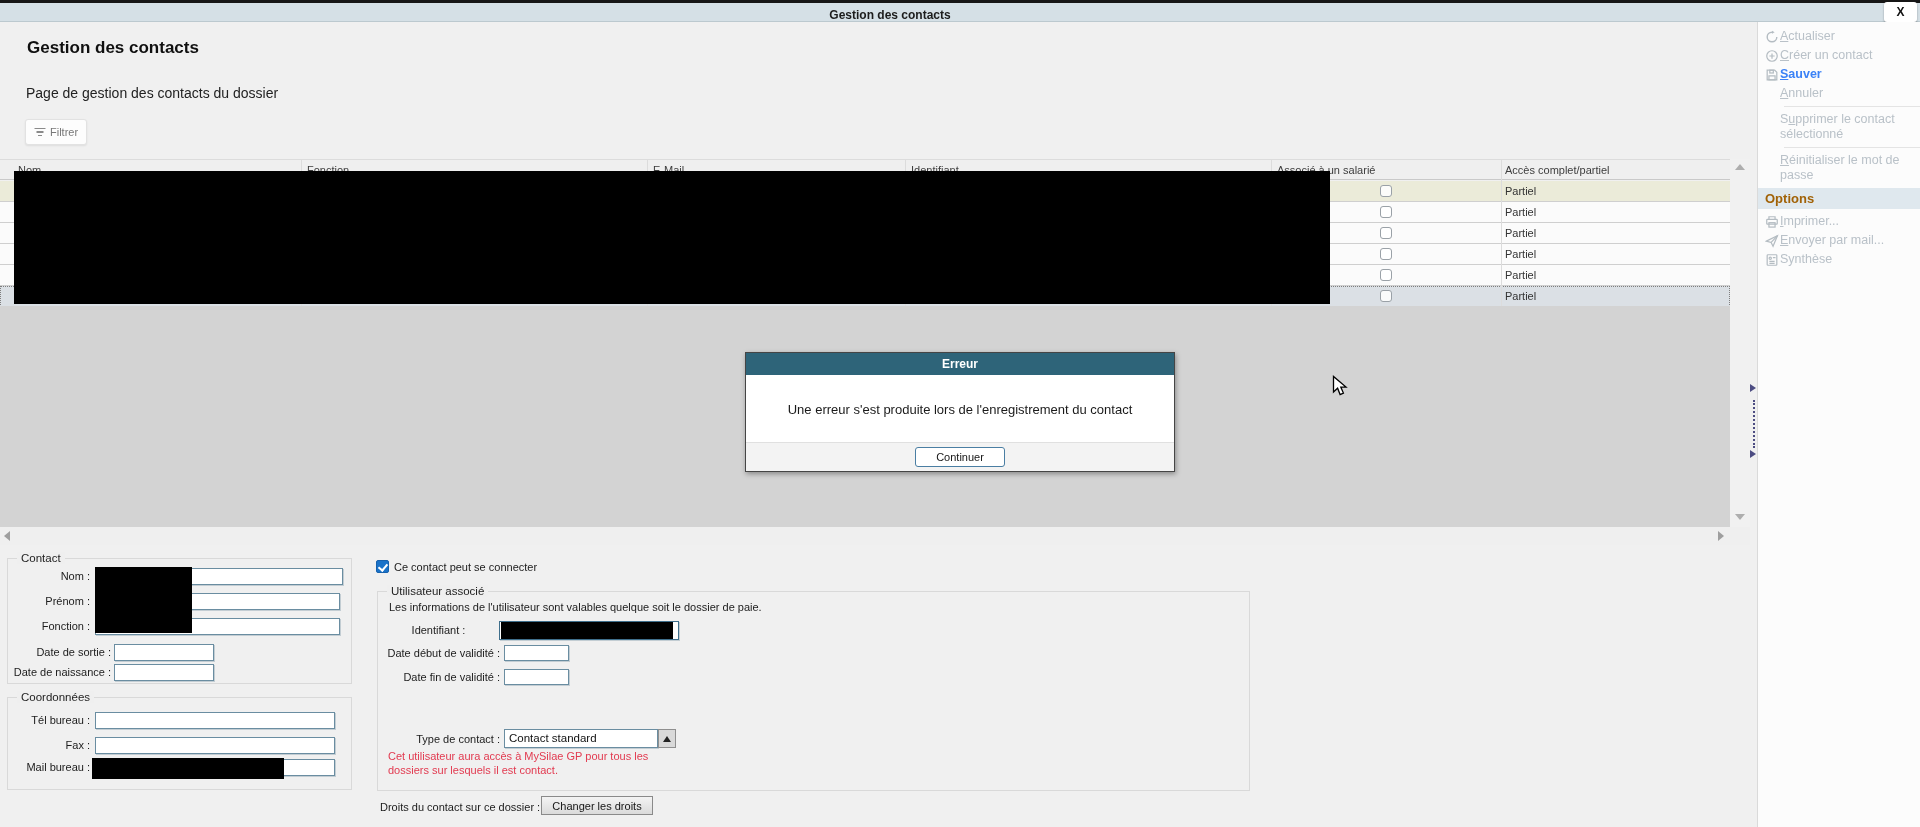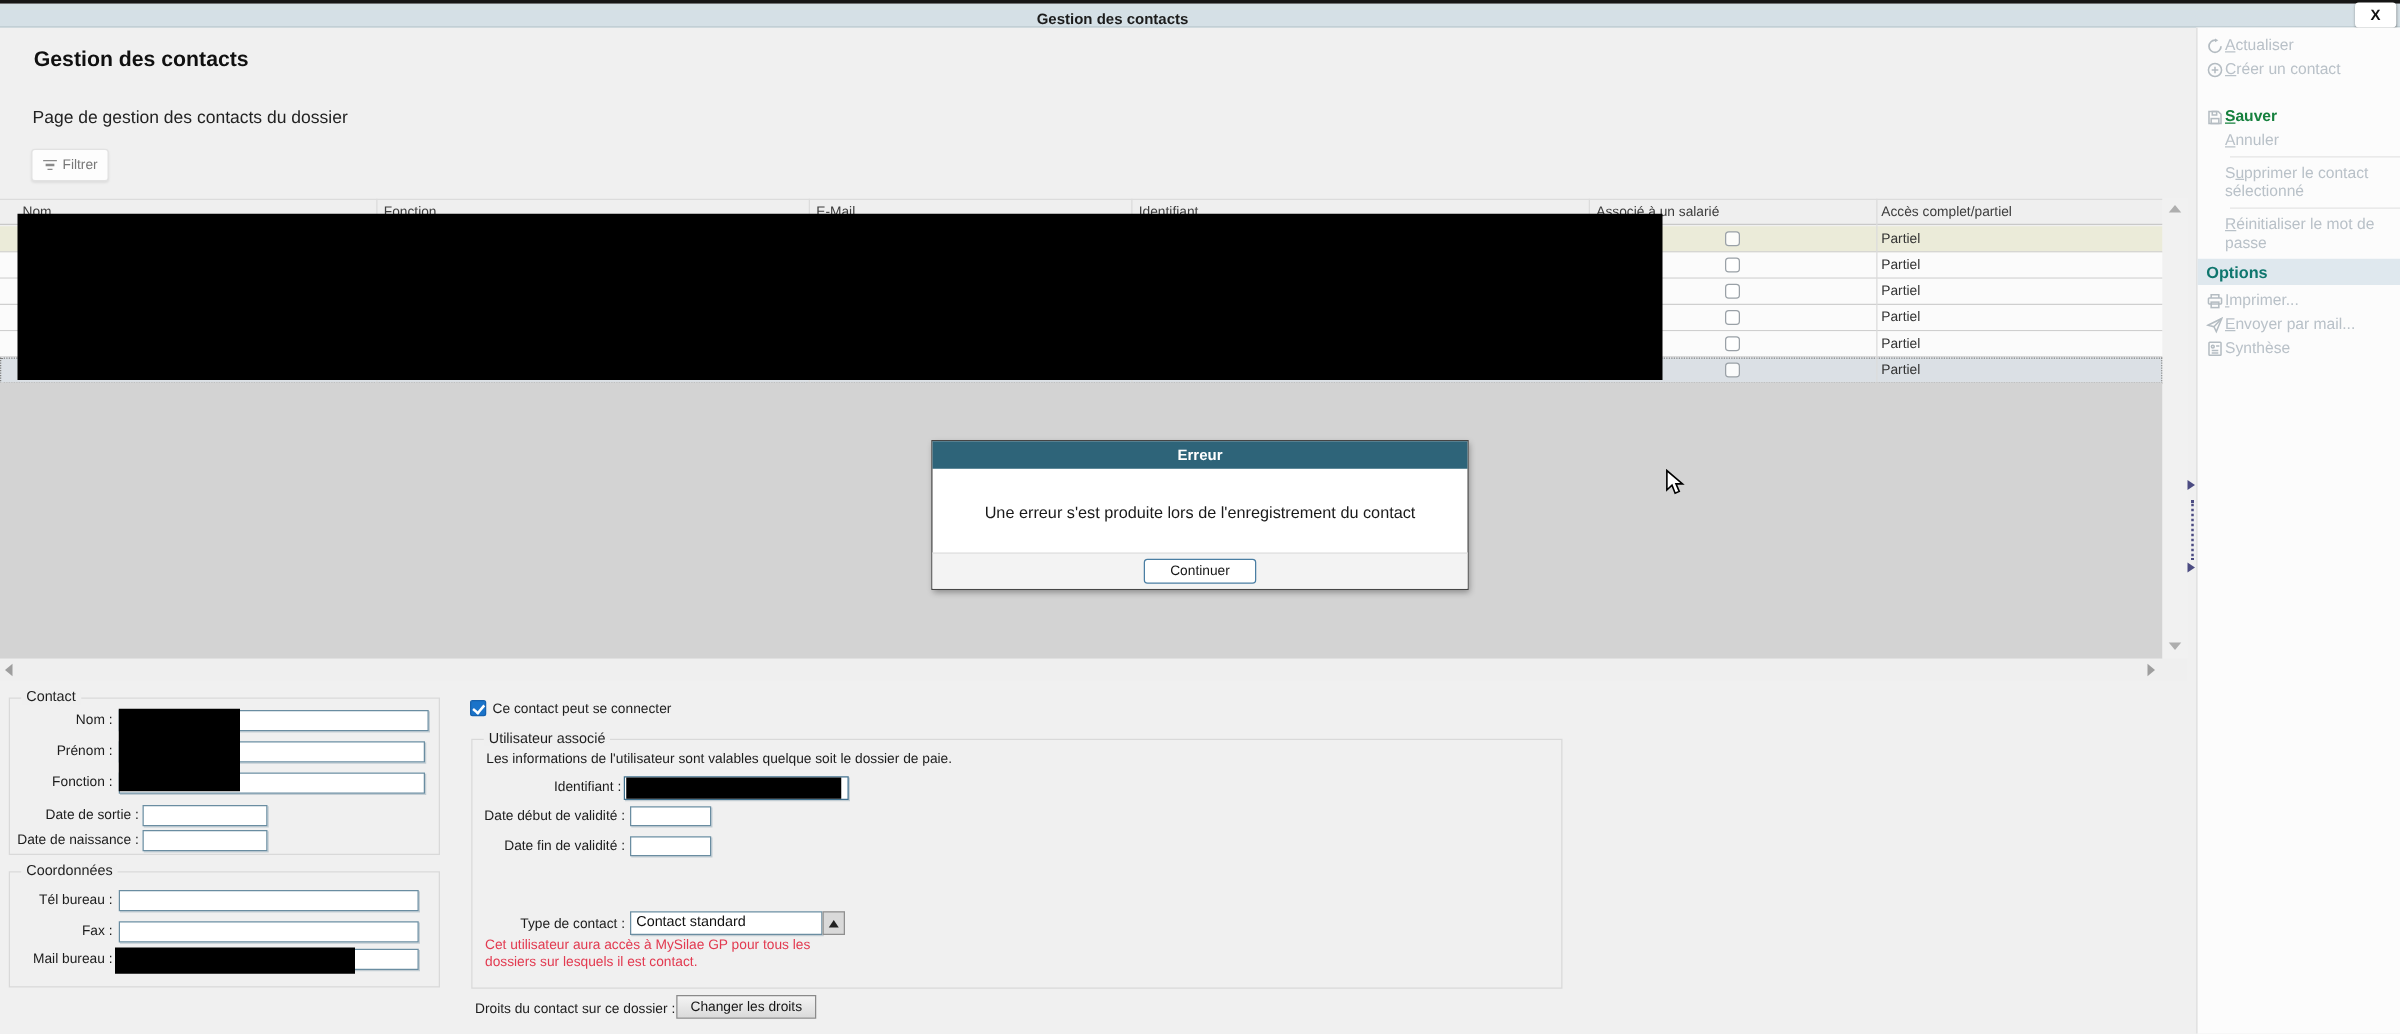--- a/index.html
+++ b/index.html
@@ -70,23 +70,23 @@
                 background:#fff; border:1px solid #4a7ea3; border-radius:3px; font-size:11px; color:#161616;
                 display:flex; align-items:center; justify-content:center; font-family:inherit; }
 
   
   #sidebar { left:1757px; top:22px; width:163px; height:805px; background:#fcfcfc; border-left:1px solid #dadada; }
   #menu { position:absolute; left:0; top:5px; width:163px; }
   .mitem { display:flex; gap:0; padding:2px 4px 2px 5px; font-size:12.5px; line-height:15px; color:var(--disabled); }
   .mitem .ico { width:17px; flex:0 0 17px; display:flex; justify-content:center; color:#b4bcc2; padding-top:1px; }
   .mitem .noico { width:17px; flex:0 0 17px; }
   .mitem .lbl { text-decoration-color:inherit; }
-  .mitem.strong { color:#15803d; font-weight:bold;margin-top:19px; }
+  .mitem.strong { color:#3b82f6; font-weight:bold; }
   .msep { height:1px; background:#e4e4e4; margin:3px 0 3px 26px; }
-  .mhead { background:var(--optband); color:#0f766e; font-weight:bold; font-size:13px; padding:3px 0 3px 7px; margin:3px 0; }
+  .mhead { background:var(--optband); color:#a16207; font-weight:bold; font-size:13px; padding:3px 0 3px 7px; margin:3px 0; }
   .mitem u { text-decoration:underline; }
 
   
   .fieldset { border:1px solid #d9d9d9; position:absolute; }
   .legend { position:absolute; top:-7px; left:9px; background:#efefef; padding:0 4px; font-size:11.5px; color:#1e1e1e; }
   .flabel { position:absolute; font-size:11px; color:#1c1c1c; text-align:right; white-space:nowrap; }
   .input { position:absolute; background:#fff; border:1px solid #6a8da1; box-shadow:1px 1px 0 #c3cdd3; }
   .input.txt { font-size:11.5px; color:#111; padding:2px 3px 0 4px; white-space:nowrap; overflow:hidden; }
 
   #connect-cb { left:376px; top:560px; width:13px; height:13px; background:var(--cbblue); border:1px solid #1661ad; border-radius:2px; }
@@ -295,21 +295,21 @@
   <div class="abs input" style="left:95px; top:759px; width:240px; height:17px;"></div>
   <div class="abs redact" style="left:92px; top:758px; width:192px; height:21px;"></div>
 
   <div class="abs" id="connect-cb"></div>
   <div class="abs" id="connect-lbl">Ce contact peut se connecter</div>
 
   <div class="abs fieldset" style="left:377px; top:591px; width:873px; height:200px;">
     <span class="legend">Utilisateur associé</span>
   </div>
   <div class="abs" style="left:389px; top:601px; font-size:11px; color:#1c1c1c;">Les informations de l'utilisateur sont valables quelque soit le dossier de paie.</div>
-  <div class="abs flabel" style="left:380px; top:624px; width:117px;">Identifiant :</div>
+  <div class="abs flabel" style="left:380px; top:624px; width:117px;text-align:center;">Identifiant :</div>
   <div class="abs input" style="left:499px; top:621px; width:180px; height:19px; border-color:#3f6f8c;"></div>
   <div class="abs redact" style="left:501px; top:622px; width:172px; height:17px;"></div>
   <div class="abs flabel" style="left:380px; top:647px; width:120px;">Date début de validité :</div>
   <div class="abs input" style="left:504px; top:645px; width:65px; height:16px;"></div>
   <div class="abs flabel" style="left:380px; top:671px; width:120px;">Date fin de validité :</div>
   <div class="abs input" style="left:504px; top:669px; width:65px; height:16px;"></div>
   <div class="abs flabel" style="left:380px; top:733px; width:120px;">Type de contact :</div>
   <div class="abs input txt" style="left:504px; top:729px; width:154px; height:19px;">Contact standard</div>
   <div class="abs" id="type-drop"></div>
   <div class="abs" id="warning">Cet utilisateur aura accès à MySilae GP pour tous les dossiers sur lesquels il est contact.</div>

